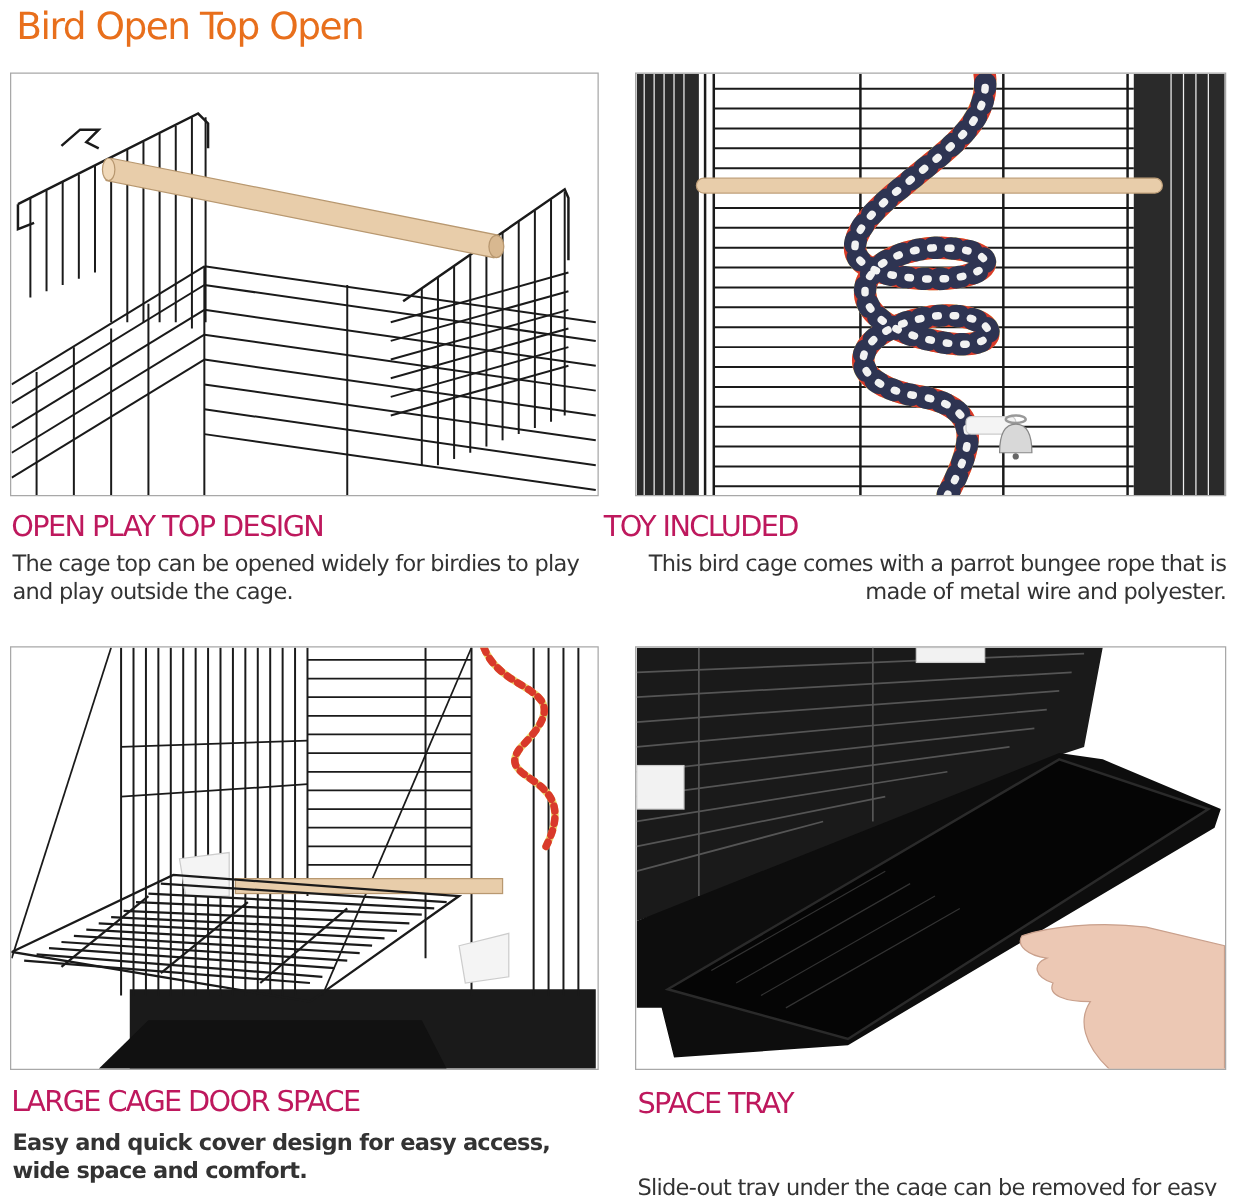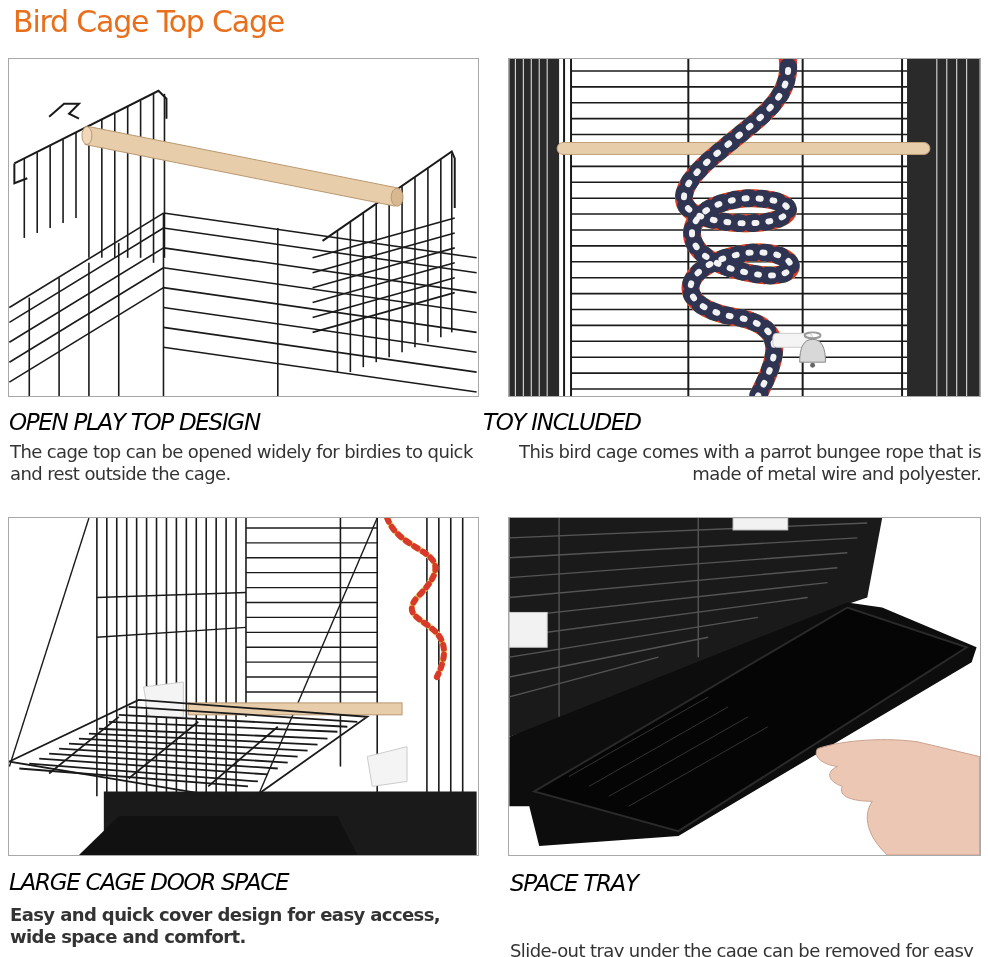--- a/index.html
+++ b/index.html
@@ -4,31 +4,31 @@
 <style>
   html,body{margin:0;padding:0;background:#ffffff;}
   body{width:988px;height:957px;position:relative;overflow:hidden;font-family:"DejaVu Sans","Liberation Sans",sans-serif;}
   .title{position:absolute;left:13px;top:2px;font-size:30px;line-height:40px;color:#e86f1c;letter-spacing:-1.2px;font-weight:normal;}
   .panel{position:absolute;border:1px solid #a8a8a8;background:#fff;overflow:hidden;box-sizing:border-box;}
   .panel svg{display:block;width:100%;height:100%;}
   .p1{left:8px;top:58px;width:471px;height:339px;}
   .p2{left:508px;top:58px;width:473px;height:339px;}
   .p3{left:8px;top:517px;width:471px;height:339px;}
   .p4{left:508px;top:517px;width:473px;height:339px;}
-  .heading{position:absolute;font-size:23px;line-height:28px;color:#000000;letter-spacing:-1.3px;white-space:nowrap;font-style:italic;}
+  .heading{position:absolute;font-size:23px;line-height:28px;color:#be185d;letter-spacing:-1.3px;white-space:nowrap;}
   .desc{position:absolute;font-size:18px;line-height:22px;color:#333;letter-spacing:-0.6px;width:470px;}
   .h1{left:9px;top:408px;} .d1{left:10px;top:441px;}
   .h2{left:483px;top:408px;} .d2{left:511px;top:441px;text-align:right;}
   .h3{left:9px;top:868px;} .d3{left:10px;top:904px;font-weight:bold;}
   .h4{left:510px;top:869px;} .d4{left:510px;top:940px;}
 </style>
 </head>
 <body>
 
-<div class="title">Bird Cage Top Cage</div>
+<div class="title">Bird Open Top Open</div>
 
 <div class="panel p1">
   <svg viewBox="0 0 471 339">
     <g stroke="#1a1a1a" stroke-width="2" fill="none">
 
       <path d="M5,105 L150,32 L158,40 L158,60"></path>
       <path d="M5,105 L5,125 L18,120"></path>
       <g stroke-width="1.6">
         <line x1="15" y1="100" x2="15" y2="180"></line>
           <line x1="28" y1="94" x2="28" y2="175"></line>
@@ -153,21 +153,21 @@
     <rect x="265" y="276" width="40" height="14" rx="4" fill="#f4f4f4" stroke="#ccc"></rect>
     <g>
       <ellipse cx="305" cy="278" rx="8" ry="3" fill="none" stroke="#999" stroke-width="2"></ellipse>
       <path d="M292,305 C292,290 296,282 305,282 C314,282 318,290 318,305 Z" fill="#d8d8d8" stroke="#888"></path>
       <circle cx="305" cy="308" r="2.5" fill="#666"></circle>
     </g>
   </svg>
 </div>
 
 <div class="heading h1">OPEN PLAY TOP DESIGN</div>
-<div class="desc d1">The cage top can be opened widely for birdies to quick and rest outside the cage.</div>
+<div class="desc d1">The cage top can be opened widely for birdies to play and play outside the cage.</div>
 <div class="heading h2">TOY INCLUDED</div>
 <div class="desc d2">This bird cage comes with a parrot bungee rope that is made of metal wire and polyester.</div>
 
 <div class="panel p3">
   <svg viewBox="0 0 471 339">
     <path d="M95,275 L470,275 L470,339 L95,339 Z" fill="#1a1a1a"></path>
     <path d="M70,339 L110,300 L330,300 L350,339 Z" fill="#111"></path>
     <g stroke="#1a1a1a" stroke-width="1.6">
       <line x1="88" y1="0" x2="88" y2="280"></line>
         <line x1="98" y1="0" x2="98" y2="280"></line>

